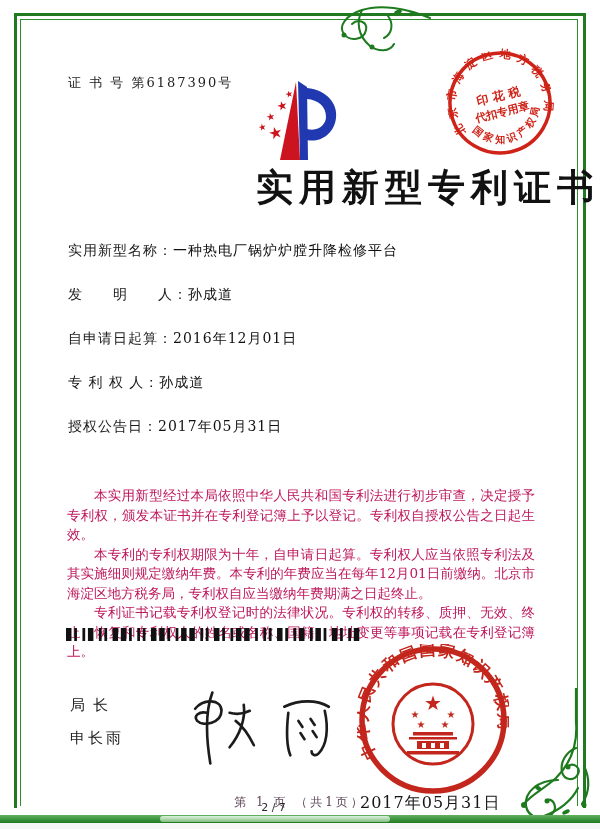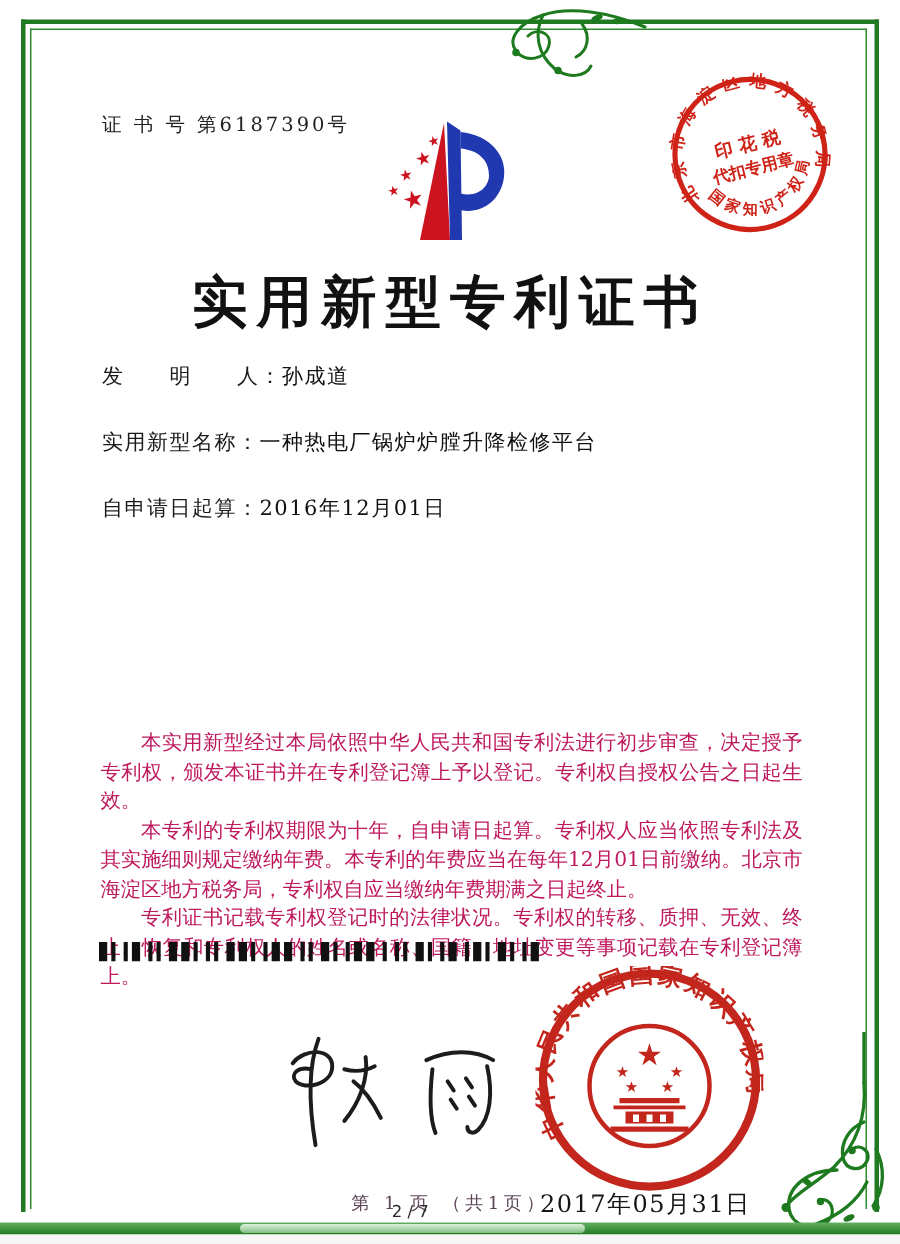--- a/index.html
+++ b/index.html
@@ -5,21 +5,21 @@
   html,body{margin:0;padding:0;background:#e9e9e9;}
   .page{position:relative;width:600px;height:829px;background:#ffffff;overflow:hidden;
         font-family:"DejaVu Serif","Liberation Serif",serif;color:#1a1a1a;margin:0 auto;}
   
   .frame-outer{position:absolute;left:14px;top:13px;width:566px;height:792px;
                border-left:3px solid #217a21;border-top:3px solid #217a21;border-right:3px solid #217a21;}
   .frame-inner{position:absolute;left:20px;top:19px;width:556px;height:786px;
                border-left:1px solid #2e8b2e;border-top:1px solid #2e8b2e;border-right:1px solid #2e8b2e;}
   .cert-no{position:absolute;left:68px;top:74px;font-size:13px;letter-spacing:2px;color:#222;}
   .logo{position:absolute;left:250px;top:80px;width:90px;height:86px;}
-  .title{position:absolute;left:0;top:177px;width:600px;text-align:center;
+  .title{position:absolute;left:0;top:163px;width:600px;text-align:right;
          font-size:37px;font-weight:bold;letter-spacing:6px;color:#111;}
   .fields{position:absolute;left:68px;top:242px;width:470px;}
   .field-row{height:44px;font-size:14px;letter-spacing:1px;white-space:nowrap;}
   .field-row .lbl{color:#1a1a1a;}
   .field-row .val{color:#111;}
   .body-text{position:absolute;left:67px;top:486px;width:468px;font-size:13.5px;
              line-height:19.5px;text-align:justify;color:#be185d;}
   .body-text p{margin:0;text-indent:2em;}
   .barcode{position:absolute;left:66px;top:628px;width:296px;height:13px;}
   .signoff{position:absolute;left:70px;top:696px;font-size:15px;color:#222;}
@@ -111,27 +111,33 @@
       <textPath href="#taxBot" startOffset="8" textLength="88">国家知识产权局</textPath>
     </text>
     <text x="53" y="50" font-size="12" fill="#cf2318" font-weight="bold" text-anchor="middle">印 花 税</text>
     <text x="53" y="66" font-size="11" fill="#cf2318" font-weight="bold" text-anchor="middle">代扣专用章</text>
   </svg>
 
   <div class="title">实用新型专利证书</div>
 
   <div class="fields">
     <div class="field-row">
+      <span class="lbl">实用新型名称：</span><span class="val">一种热电厂锅炉炉膛升降检修平台</span>
+    </div>
+    <div class="field-row">
       <span class="lbl">发　　明　　人：</span><span class="val">孙成道</span>
     </div>
     <div class="field-row">
-      <span class="lbl">实用新型名称：</span><span class="val">一种热电厂锅炉炉膛升降检修平台</span>
-    </div>
-    <div class="field-row">
       <span class="lbl">自申请日起算：</span><span class="val">2016年12月01日</span>
+    </div>
+    <div class="field-row">
+      <span class="lbl">专 利 权 人：</span><span class="val">孙成道</span>
+    </div>
+    <div class="field-row">
+      <span class="lbl">授权公告日：</span><span class="val">2017年05月31日</span>
     </div>
   </div>
 
   <div class="body-text">
     <p>本实用新型经过本局依照中华人民共和国专利法进行初步审查，决定授予专利权，颁发本证书并在专利登记簿上予以登记。专利权自授权公告之日起生效。</p>
     <p>本专利的专利权期限为十年，自申请日起算。专利权人应当依照专利法及其实施细则规定缴纳年费。本专利的年费应当在每年12月01日前缴纳。北京市海淀区地方税务局，专利权自应当缴纳年费期满之日起终止。</p>
     <p>专利证书记载专利权登记时的法律状况。专利权的转移、质押、无效、终止、恢复和专利权人的姓名或名称、国籍、地址变更等事项记载在专利登记簿上。</p>
   </div>
 
   <svg class="barcode" id="barcode" viewBox="0 0 100 10" preserveAspectRatio="none">
@@ -168,20 +174,24 @@
       <rect x="78.70370370370368" y="0" width="1.8518518518518519" height="10" fill="#111"></rect>
       <rect x="82.40740740740738" y="0" width="0.9259259259259259" height="10" fill="#111"></rect>
       <rect x="84.25925925925922" y="0" width="1.8518518518518519" height="10" fill="#111"></rect>
       <rect x="87.037037037037" y="0" width="0.9259259259259259" height="10" fill="#111"></rect>
       <rect x="89.81481481481477" y="0" width="1.8518518518518519" height="10" fill="#111"></rect>
       <rect x="92.59259259259254" y="0" width="0.9259259259259259" height="10" fill="#111"></rect>
       <rect x="95.37037037037031" y="0" width="0.9259259259259259" height="10" fill="#111"></rect>
       <rect x="97.22222222222216" y="0" width="1.8518518518518519" height="10" fill="#111"></rect>
     </svg>
 
+  <div class="signoff">
+    <div class="role">局长</div>
+    <div class="name">申长雨</div>
+  </div>
 
   <svg class="signature" viewBox="0 0 160 80">
     <g fill="none" stroke="#1c1c1c" stroke-width="2.6" stroke-linecap="round">
       <path d="M29,6 C23,22 22,46 27,76"></path>
       <path d="M12,22 C20,12 38,12 38,24 C38,36 20,40 14,34 C10,29 16,24 24,26"></path>
       <path d="M60,18 C62,32 56,48 46,60"></path>
       <path d="M52,34 C60,40 66,50 70,58"></path>
       <path d="M46,26 C53,28 60,27 66,24"></path>
       <path d="M100,20 C115,13 132,13 144,20"></path>
       <path d="M104,26 C102,44 102,58 106,68"></path>

